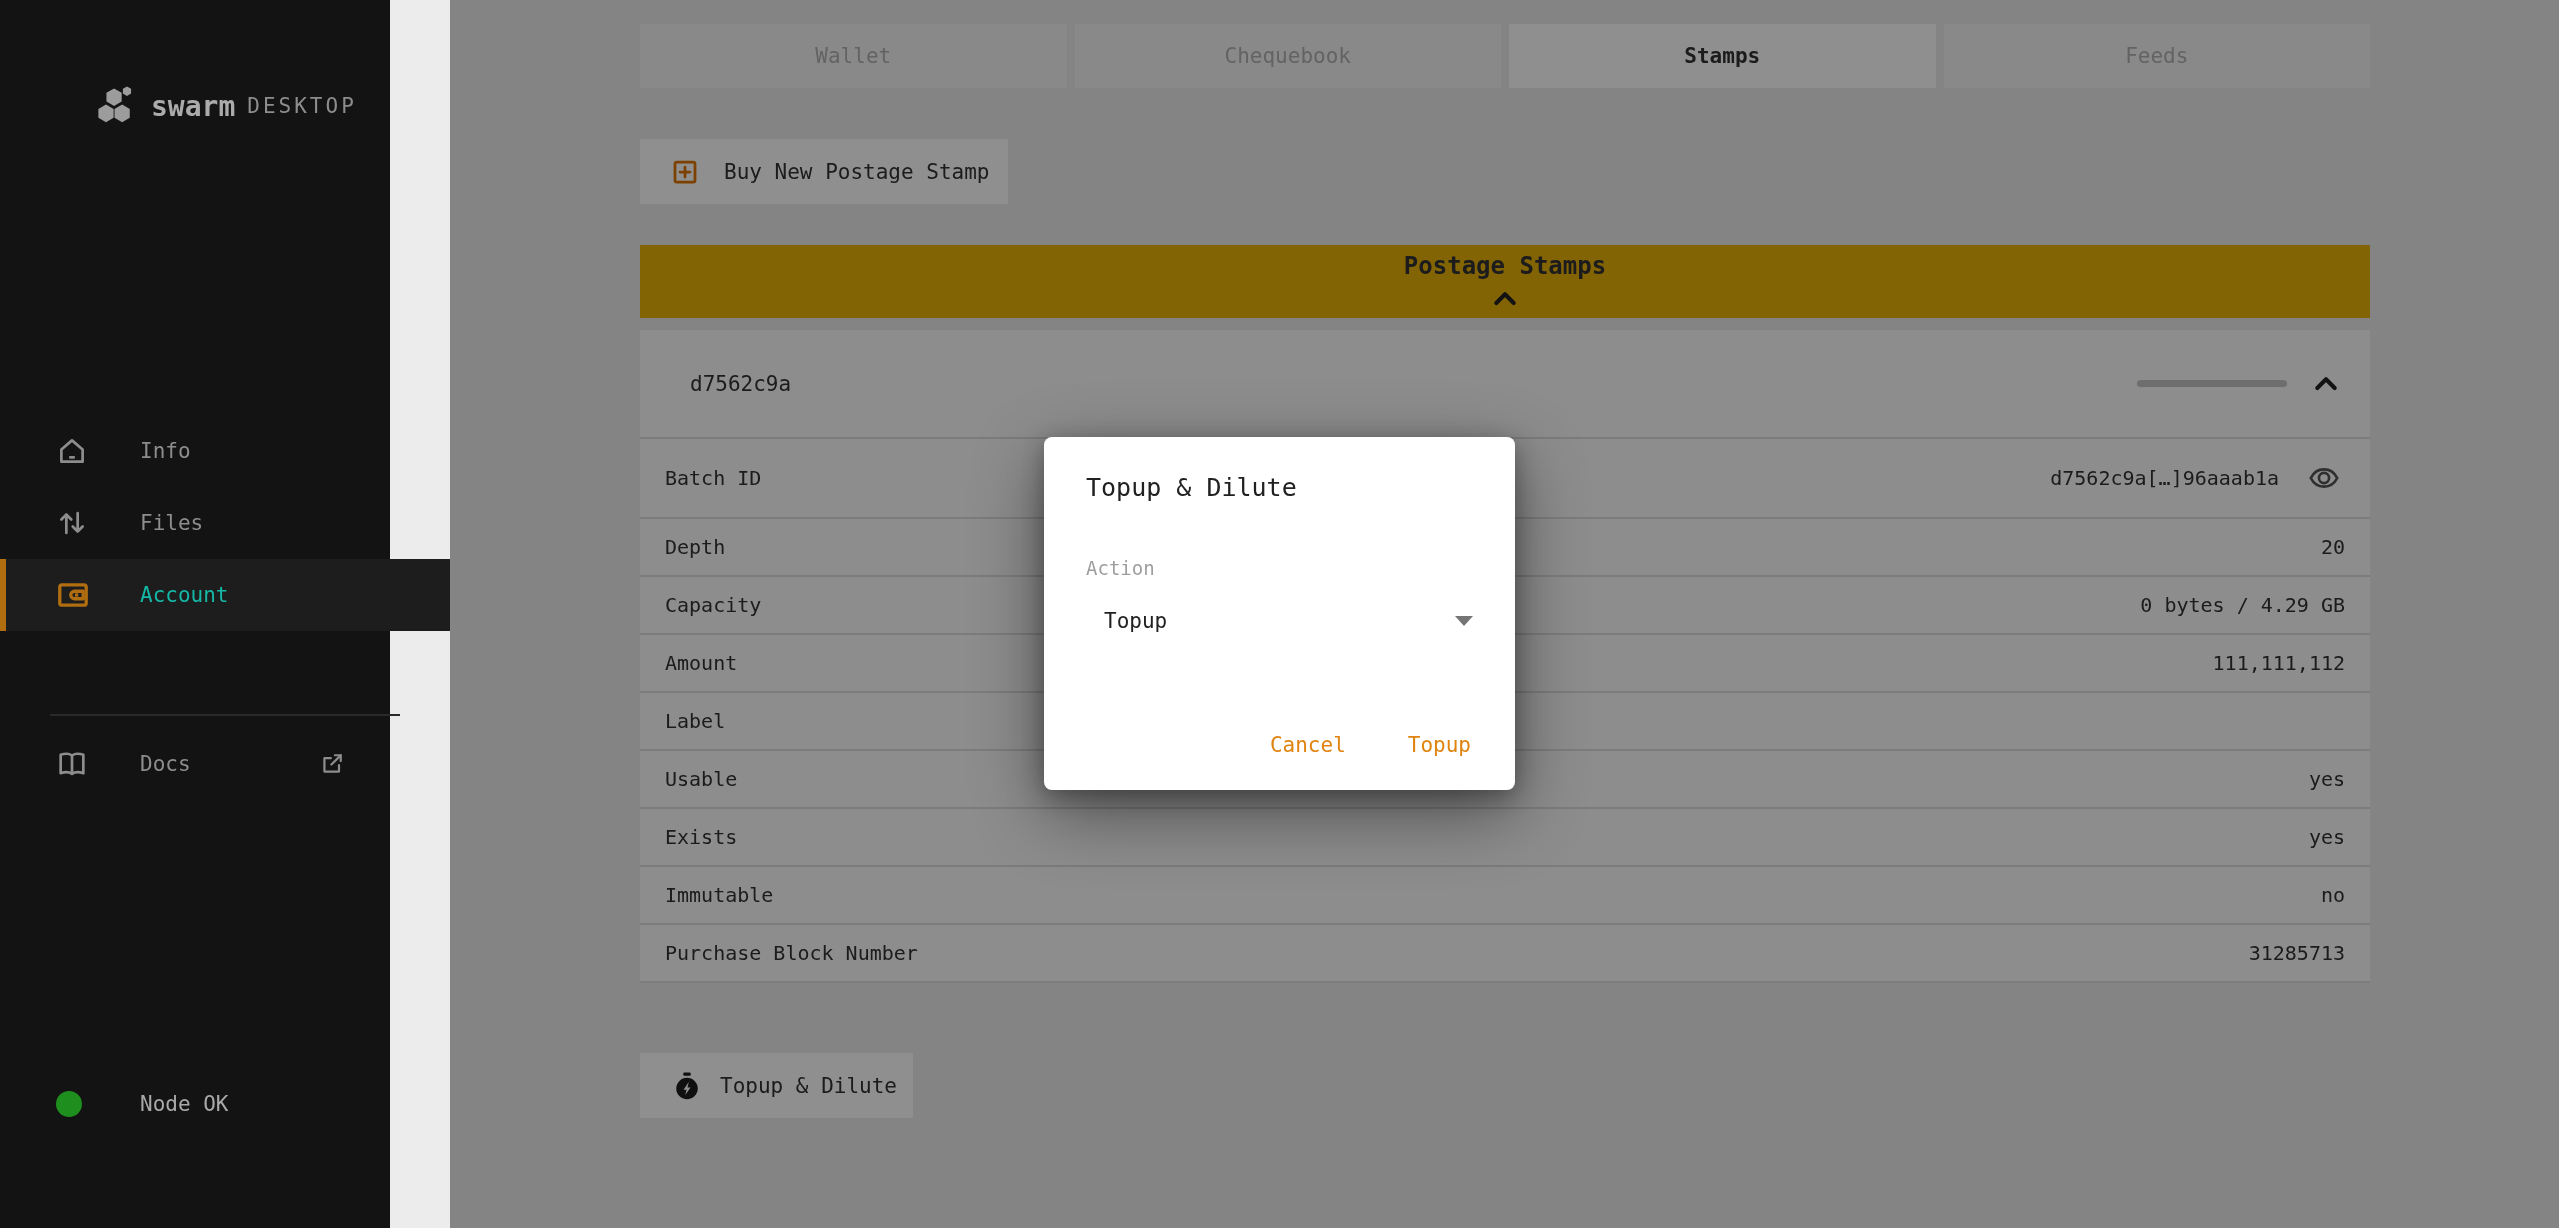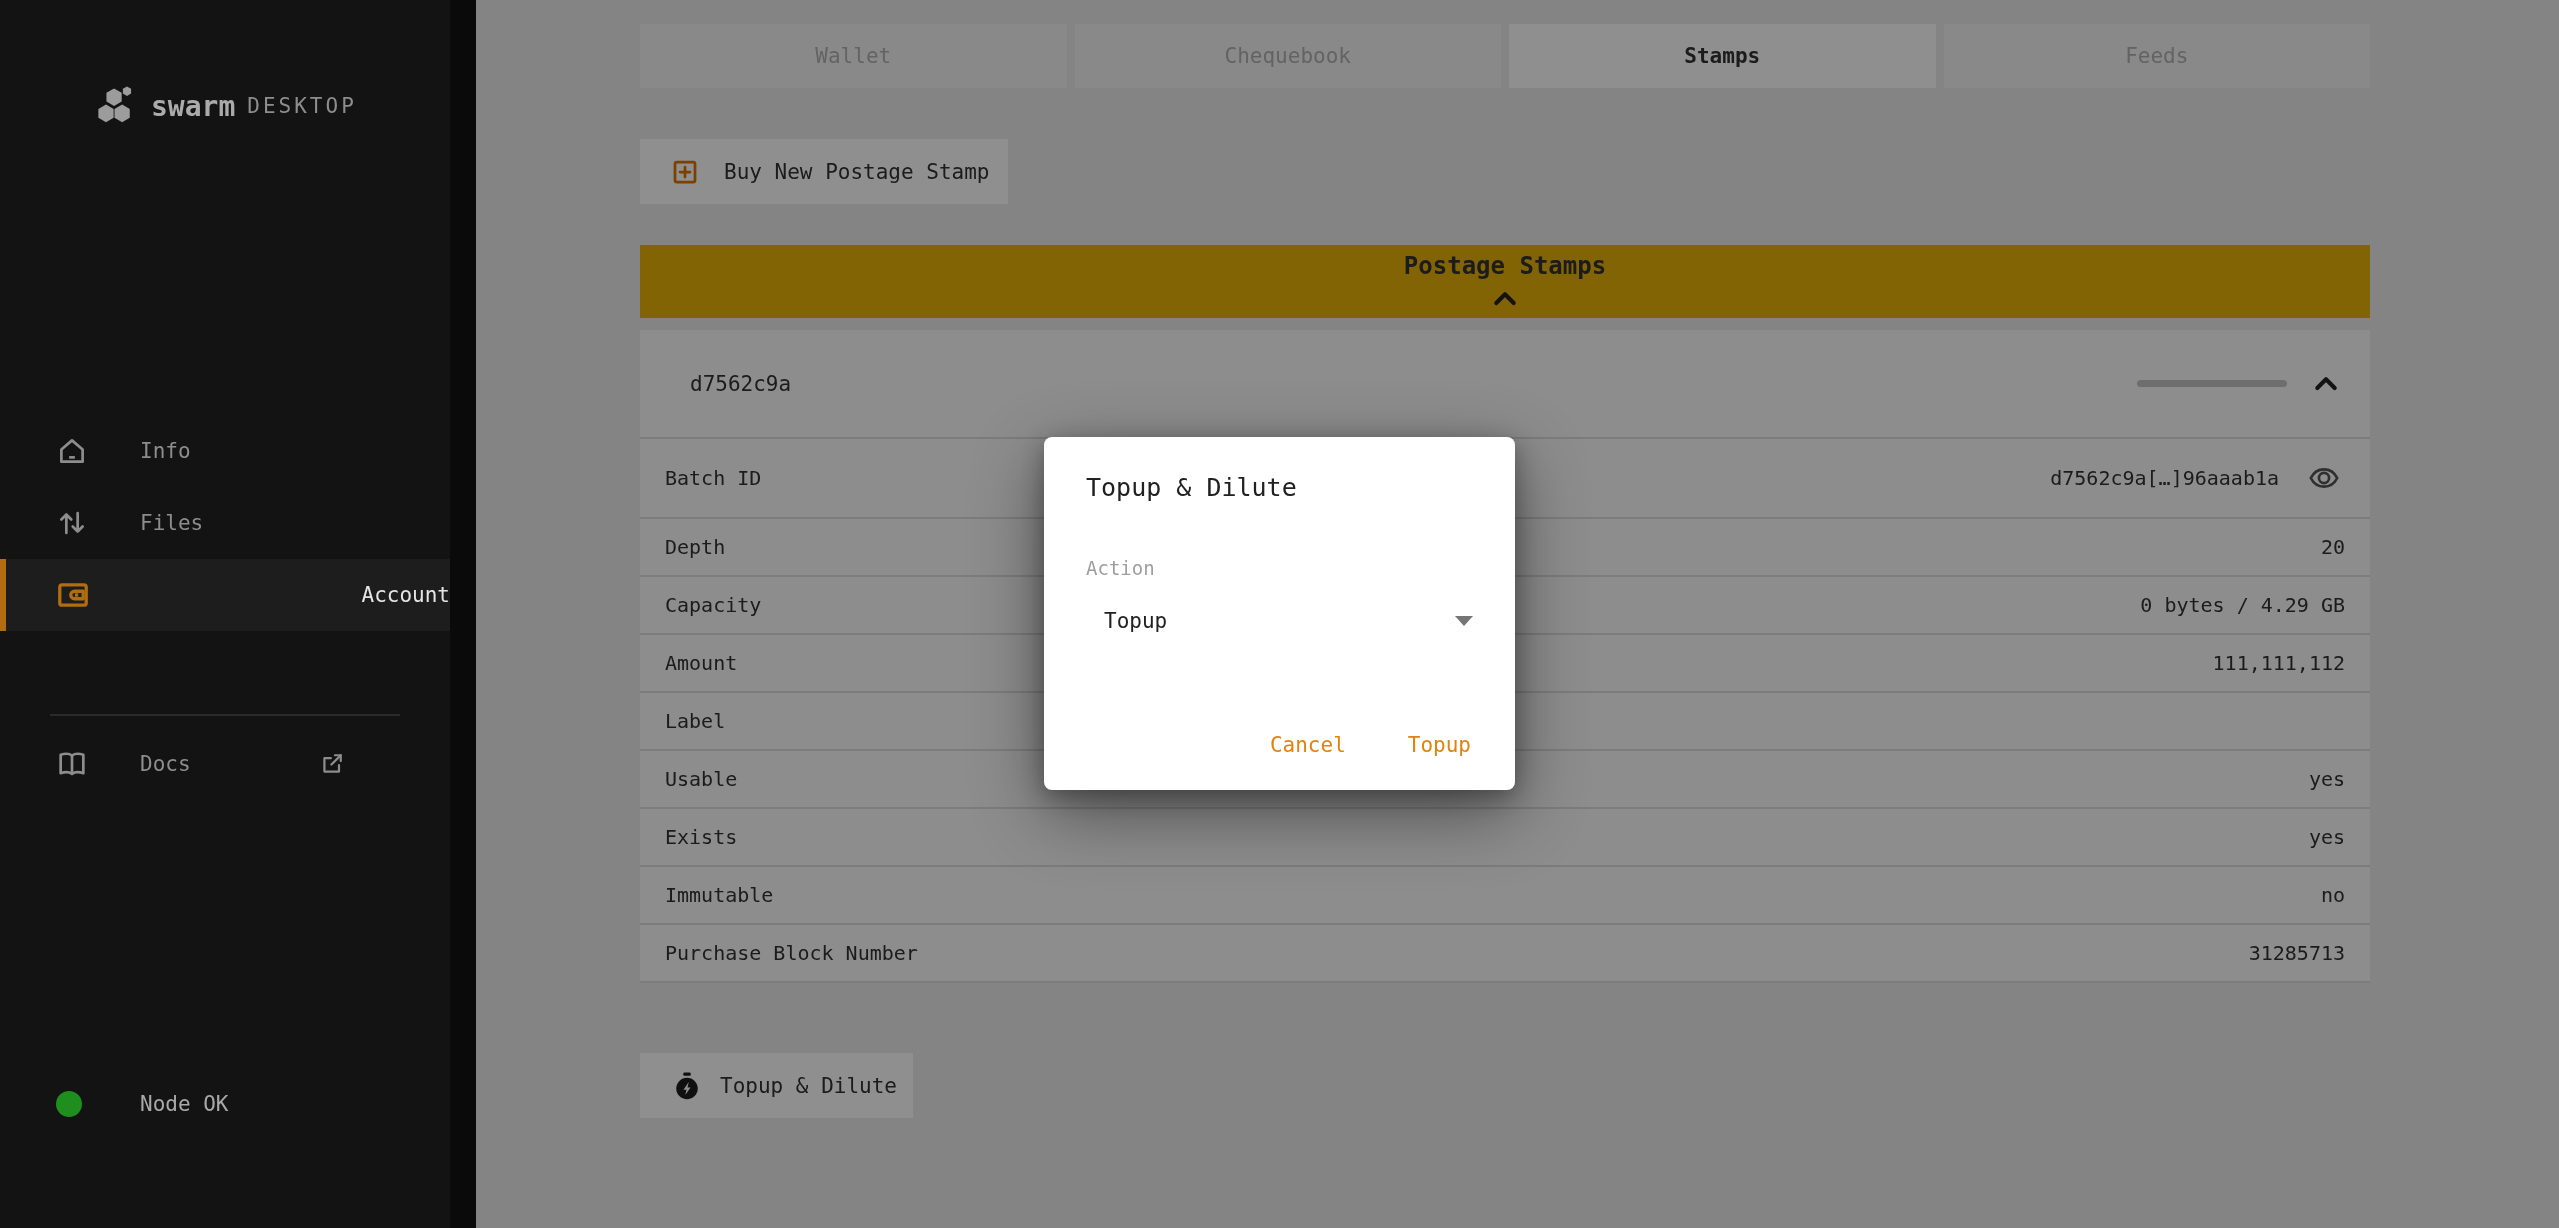--- a/index.html
+++ b/index.html
@@ -1,28 +1,28 @@
 <!DOCTYPE html>
 <html><head>
 <meta charset="utf-8">
 <style>
   html,body{margin:0;padding:0;background:#444;}
   .screen{position:relative;width:2559px;height:1228px;overflow:hidden;background:#ececec;
           font-family:"DejaVu Sans Mono","Liberation Mono",monospace;}
 
   
-  .sidebar{position:absolute;left:0;top:0;width:476px;height:1228px;background:#131313;z-index:5;}
+  .sidebar{position:absolute;left:0;top:0;width:390px;height:1228px;background:#131313;z-index:5;}
   .logo{position:absolute;left:95px;top:86px;display:flex;align-items:center;}
   .logo-brand{font-size:28px;font-weight:bold;color:#ababab;margin-left:12px;}
   .logo-suffix{font-size:21px;color:#8d8d8d;letter-spacing:3px;margin-left:12px;}
   .nav{position:absolute;left:0;top:415px;width:450px;}
   .nav-item{position:relative;height:72px;display:flex;align-items:center;color:#8d8d8d;font-size:21px;cursor:pointer;}
   .nav-item .nav-icon{position:absolute;left:55px;top:50%;transform:translateY(-50%);display:flex;}
   .nav-item .nav-label{padding-left:140px;}
-  .nav-item.active{background:#1d1d1d;color:#e5e5e5;justify-content:flex-end;}
+  .nav-item.active{background:#1d1d1d;color:#14b8a6;}
   .nav-item.active::before{content:"";position:absolute;left:0;top:0;bottom:0;width:6px;background:#b06e10;}
   .side-divider{position:absolute;left:50px;top:714px;width:350px;height:2px;background:#2a2a2a;}
   .docs-item{position:absolute;left:0;top:728px;width:450px;height:72px;display:flex;align-items:center;color:#8d8d8d;font-size:21px;cursor:pointer;}
   .docs-item .nav-icon{position:absolute;left:55px;top:50%;transform:translateY(-50%);display:flex;}
   .docs-item .nav-label{padding-left:140px;}
   .docs-item .ext{position:absolute;left:318px;top:50%;transform:translateY(-50%);display:flex;}
   .node-status{position:absolute;left:0;top:1068px;width:450px;height:72px;display:flex;align-items:center;}
   .node-dot{position:absolute;left:56px;width:26px;height:26px;border-radius:50%;background:#1e8e1e;}
   .node-label{padding-left:140px;color:#a9a9a9;font-size:21px;}
 

